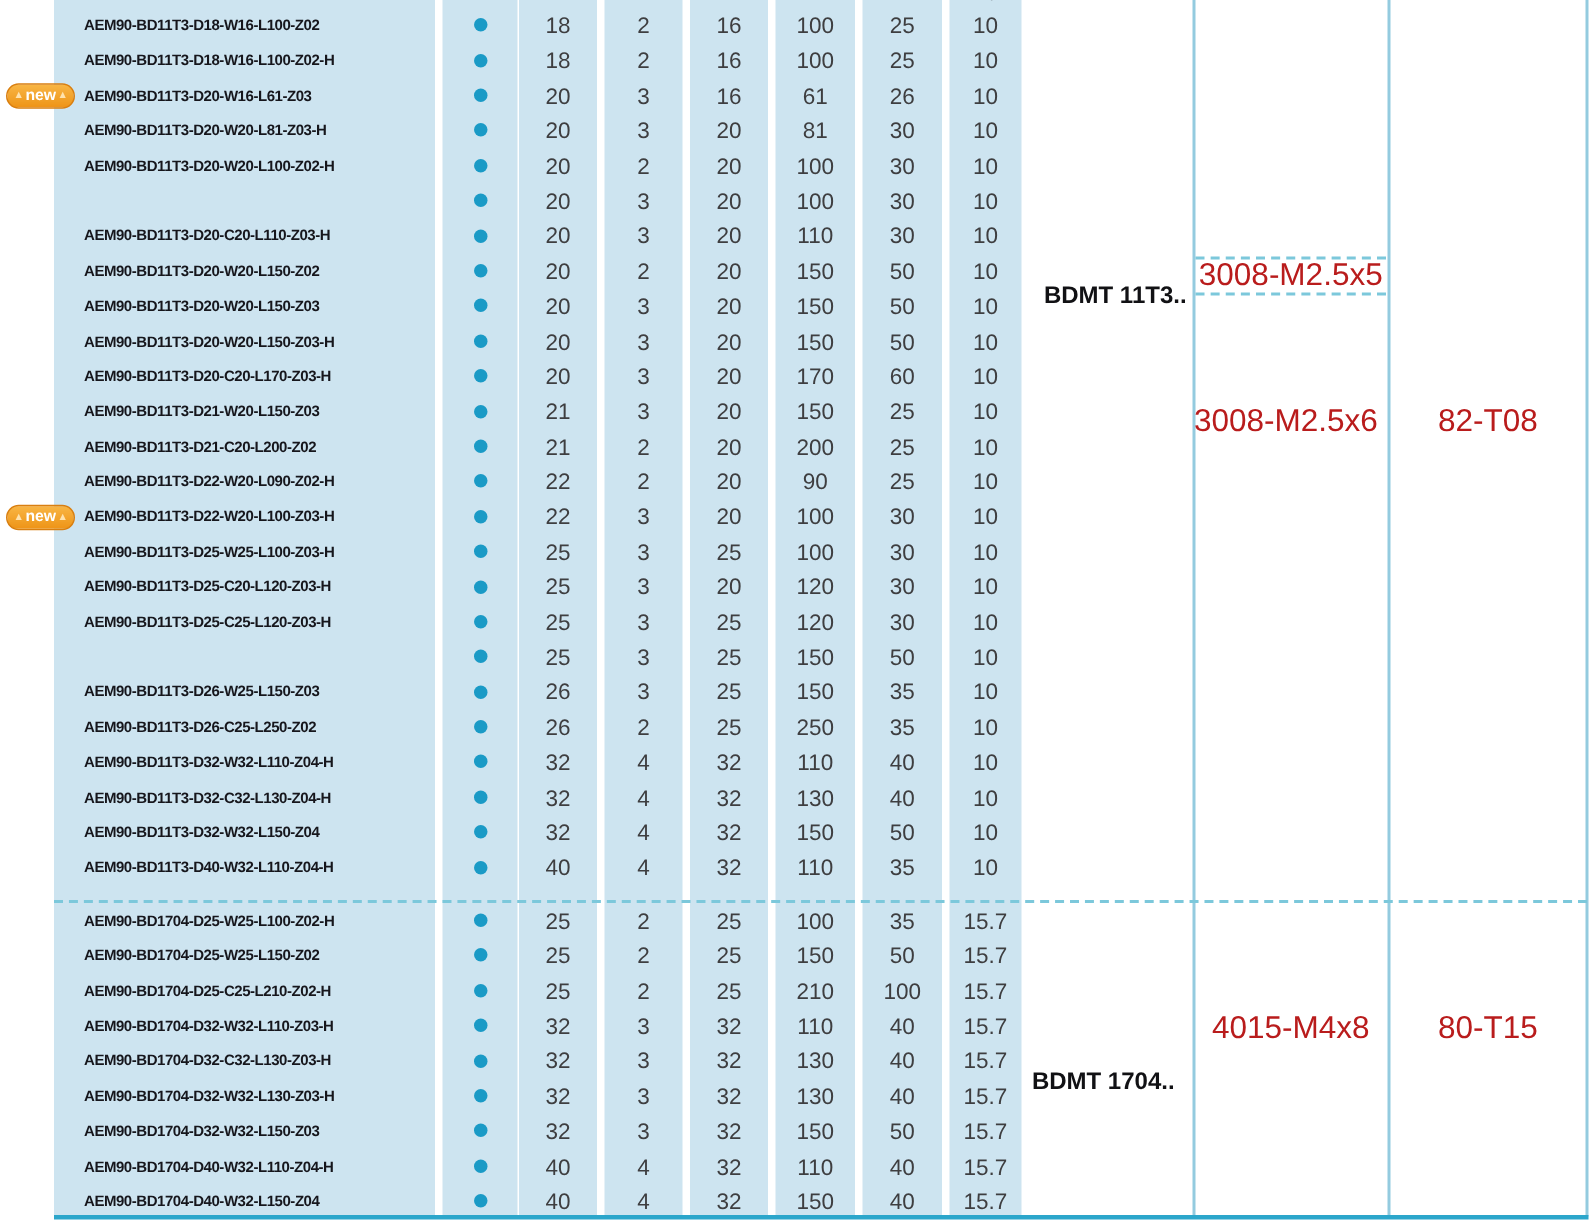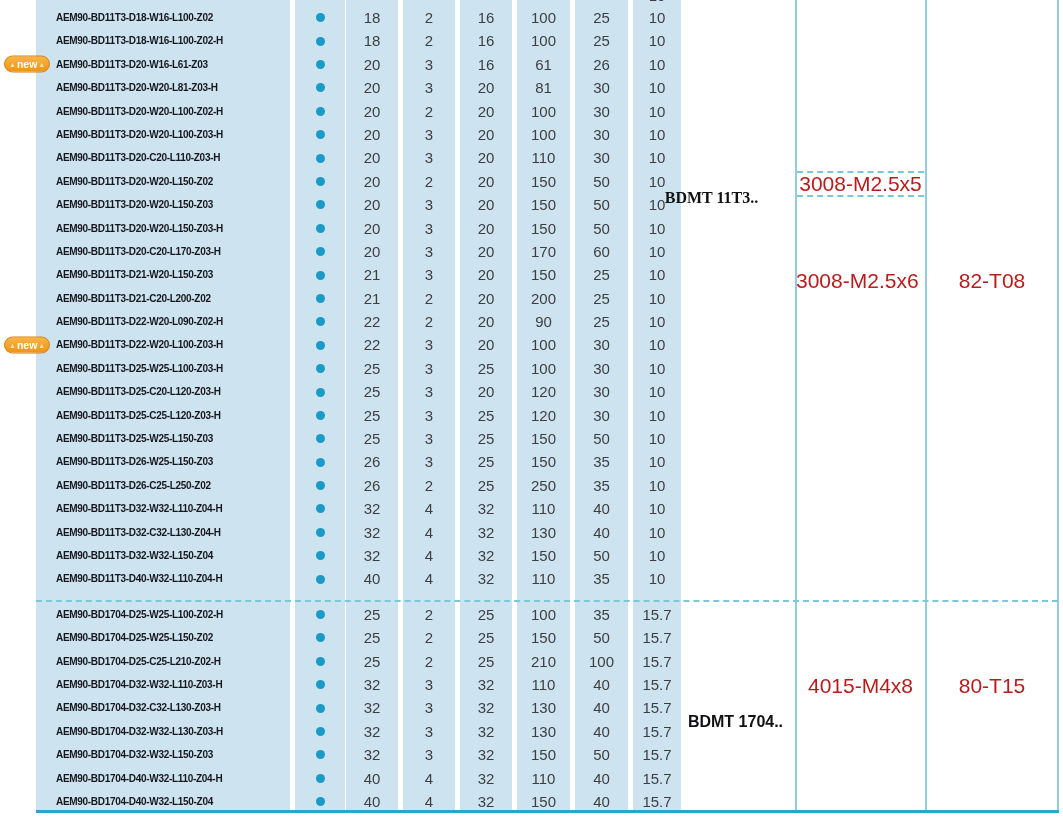--- a/index.html
+++ b/index.html
@@ -43,21 +43,21 @@
   
   .badge{position:absolute;left:4px;top:50%;transform:translateY(-50%);
          display:inline-flex;gap:1px;height:15px;padding:0 4px;
          background:linear-gradient(#f8b544,#ee9417);border:1px solid #d97f10;border-radius:9px;
          font-size:10.5px;font-weight:bold;color:#ffffff;line-height:15px;}
   .badge .tri{font-size:7px;color:#ffe2ad;line-height:15px;}
   
   .rlabel{position:absolute;height:24px;line-height:24px;text-align:center;white-space:nowrap;}
   .insert-label{font-weight:bold;font-size:16px;color:#111114;}
   .part-label{font-size:21px;color:#b91c1c;}
-  .l-insert1{left:652px;width:119px;top:186px;font-family:Liberation Serif, serif;}
+  .l-insert1{left:684px;width:119px;top:186px;}
   .l-screw-box{left:797px;width:127px;top:171px;height:26px;box-sizing:border-box;
                border-top:2px dashed #7cc8db;border-bottom:2px dashed #7cc8db;line-height:22px;}
   .l-screw1b{left:796px;width:114px;top:269px;}
   .l-wrench1{left:927px;width:130px;top:269px;}
   .l-insert2{left:676px;width:119px;top:674px;margin-top:36px;}
   .l-screw2{left:796px;width:129px;top:674px;}
   .l-wrench2{left:927px;width:130px;top:674px;}
   
   .partial-top{position:absolute;left:633px;top:0;width:48px;height:6px;overflow:hidden;}
   .partial-top span{display:block;margin-top:-13px;line-height:18px;font-size:15px;color:#3e3e40;text-align:center;}
@@ -149,21 +149,20 @@
     </div>
     <div class="cell num c1">20</div>
     <div class="cell num c2">2</div>
     <div class="cell num c3">20</div>
     <div class="cell num c4">100</div>
     <div class="cell num c5">30</div>
     <div class="cell num c6">10</div>
   </div>
       <div class="row">
 
-    <div class="cell code">AEM90-BD11T3-D20-W20-L100-Z03-H</div>
     <div class="cell dot-cell">
       <span class="dot"></span>
     </div>
     <div class="cell num c1">20</div>
     <div class="cell num c2">3</div>
     <div class="cell num c3">20</div>
     <div class="cell num c4">100</div>
     <div class="cell num c5">30</div>
     <div class="cell num c6">10</div>
   </div>
@@ -322,21 +321,20 @@
     </div>
     <div class="cell num c1">25</div>
     <div class="cell num c2">3</div>
     <div class="cell num c3">25</div>
     <div class="cell num c4">120</div>
     <div class="cell num c5">30</div>
     <div class="cell num c6">10</div>
   </div>
       <div class="row">
 
-    <div class="cell code">AEM90-BD11T3-D25-W25-L150-Z03</div>
     <div class="cell dot-cell">
       <span class="dot"></span>
     </div>
     <div class="cell num c1">25</div>
     <div class="cell num c2">3</div>
     <div class="cell num c3">25</div>
     <div class="cell num c4">150</div>
     <div class="cell num c5">50</div>
     <div class="cell num c6">10</div>
   </div>

